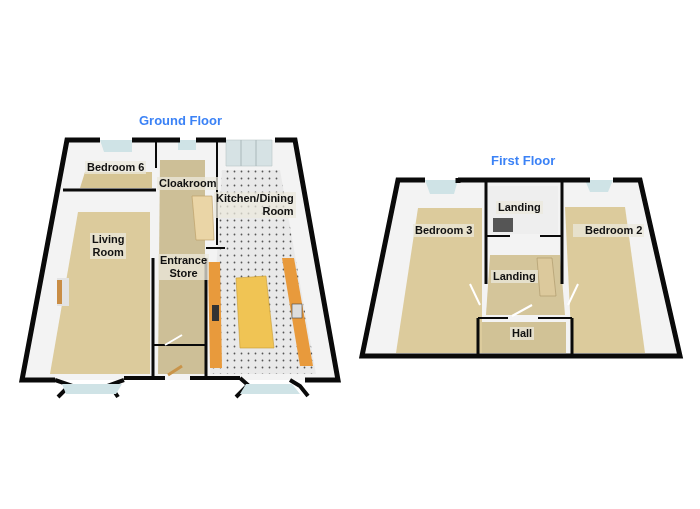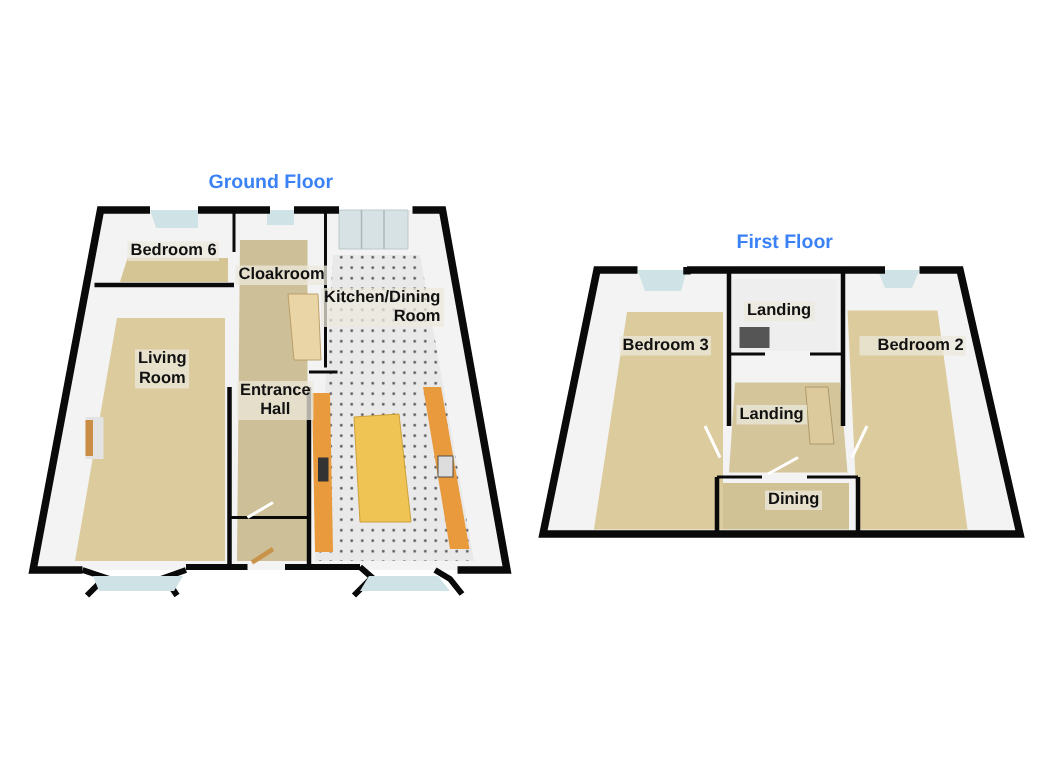--- a/index.html
+++ b/index.html
@@ -121,20 +121,20 @@
 <div class="room-label" style="left:214px;top:192px;text-align:right;">
   <div>Kitchen/Dining</div>
   <div>Room</div>
 </div>
 <div class="room-label" style="left:90px;top:233px;text-align:center;">
   <div>Living</div>
   <div>Room</div>
 </div>
 <div class="room-label" style="left:158px;top:254px;">
   <div>Entrance</div>
-  <div>Hall</div>
+  <div>Store</div>
 </div>
 
 <div class="room-label" style="left:496px;top:201px;">Landing</div>
 <div class="room-label" style="left:413px;top:224px;">Bedroom 3</div>
 <div class="room-label" style="left:573px;top:224px;padding-left:12px;">Bedroom 2</div>
 <div class="room-label" style="left:491px;top:270px;">Landing</div>
-<div class="room-label" style="left:510px;top:327px;">Dining</div>
+<div class="room-label" style="left:510px;top:327px;">Hall</div>
 
 </body></html>

